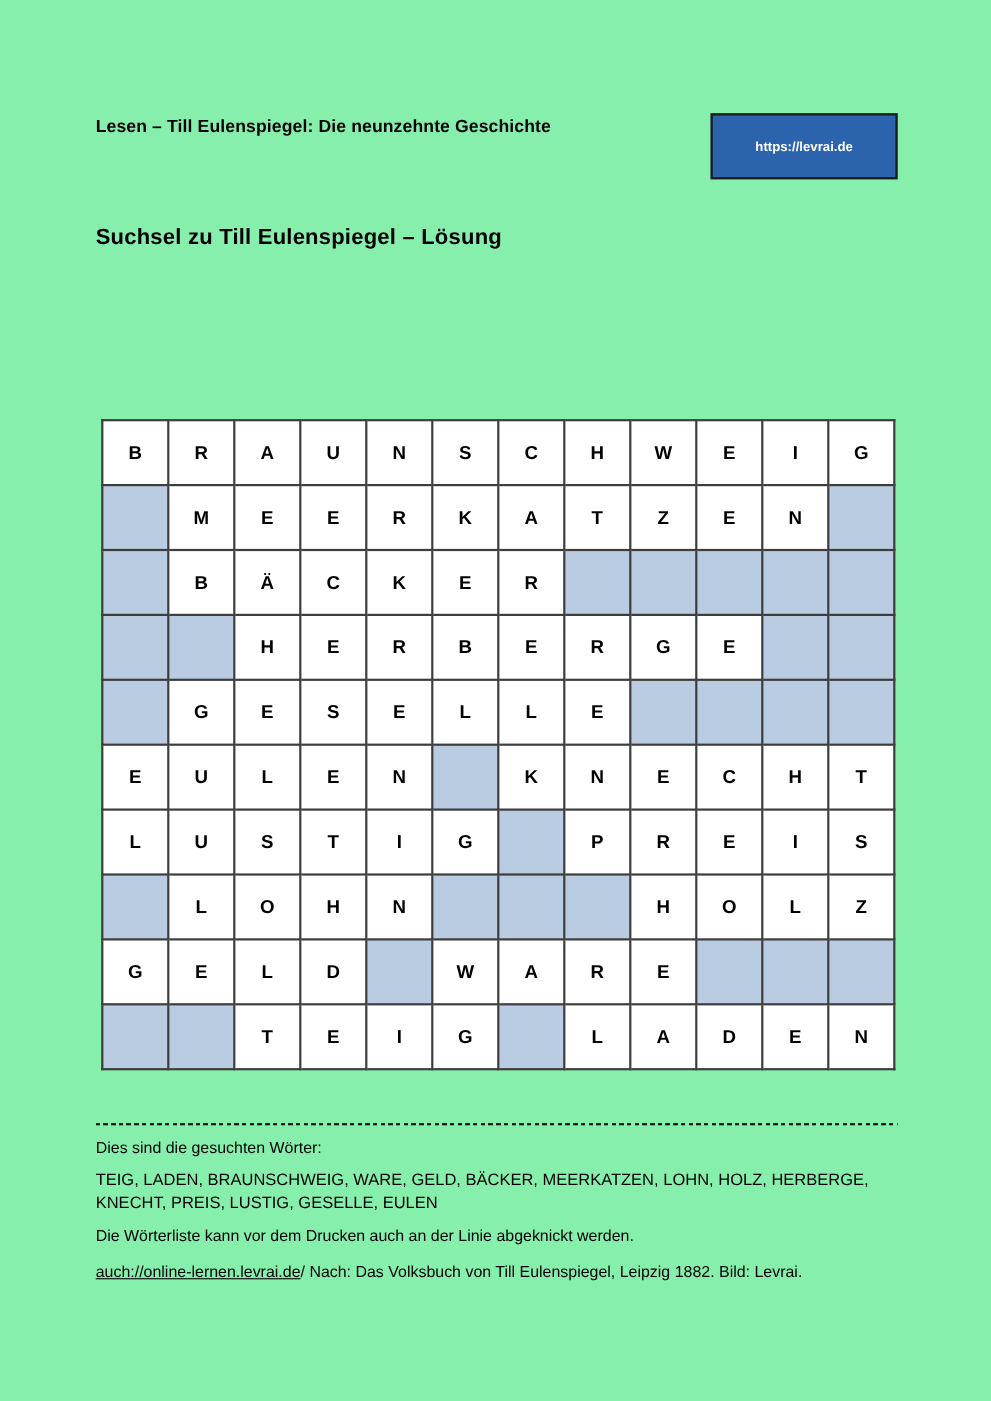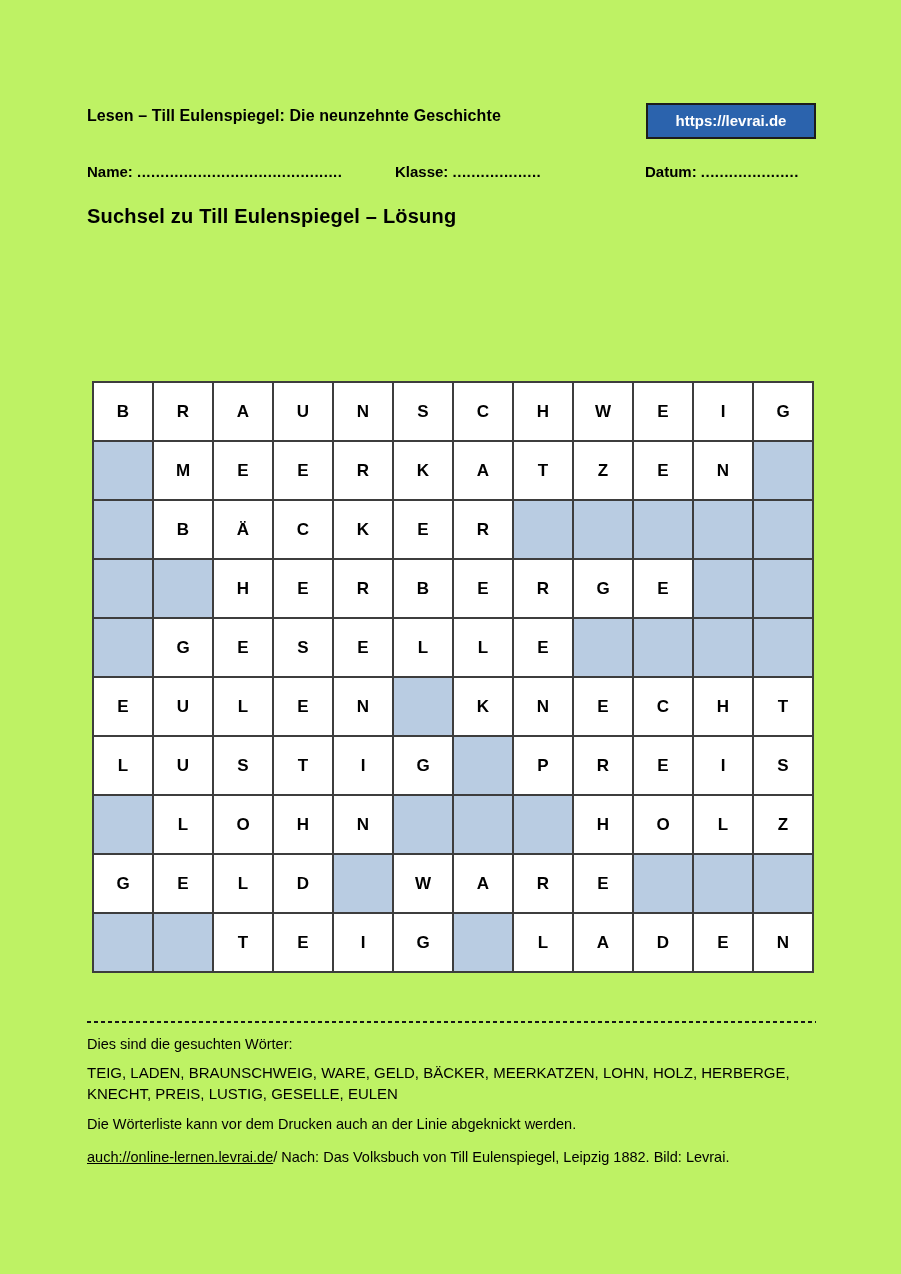--- a/index.html
+++ b/index.html
@@ -1,22 +1,22 @@
 <!DOCTYPE html>
 <html style="--accent: #2b63ad; --shade: #b9cce2;"><head>
 <meta charset="utf-8">
 <style>
   :root { --accent:#2b63ad; --shade:#b9cce2; }
   * { box-sizing:border-box; }
   body { margin:0; background:#ffffff; color:#000; font-family:"Liberation Sans", sans-serif; }
-  .sheet { position:relative; width:901px; height:1274px; background:#bef264; overflow:hidden; }
+  .sheet { position:relative; width:901px; height:1274px; background:#86efac; overflow:hidden; }
 
   .header-row { position:absolute; left:87px; top:103px; width:729px; display:flex; justify-content:space-between; align-items:flex-start; }
   .lesson-title { font-weight:bold; font-size:16px; padding-top:4px; letter-spacing:0.1px; }
-  .badge { display:block; background:var(--accent); color:#fff; font-weight:bold; font-size:15px; line-height:20px; text-align:center; padding:6px 0; border:2px solid #1c1c1c; text-decoration:none; width:170px; }
+  .badge { display:block; background:var(--accent); color:#fff; font-weight:bold; font-size:12px; line-height:20px; text-align:center; padding:18px 0; border:2px solid #1c1c1c; text-decoration:none; width:170px; }
 
   .meta-row { position:absolute; left:87px; top:163px; width:729px; display:flex; font-weight:bold; font-size:15px; white-space:nowrap; }
   .meta-field .dots { font-weight:bold; letter-spacing:0.5px; }
   .meta-name { width:308px; } .meta-klasse { width:250px; } .meta-datum { flex:1; }
 
   .page-title { position:absolute; left:87px; top:205px; margin:0; font-size:20px; font-weight:bold; letter-spacing:0.2px; }
 
   .instructions { position:absolute; left:87px; top:290px; width:736px; margin:0; font-size:15.5px; line-height:23px; }
   .instructions b { letter-spacing:0.5px; }
 
@@ -42,25 +42,20 @@
 </head>
 <body>
 
 <div class="sheet">
 
   <div class="header-row">
     <div class="lesson-title">Lesen – Till Eulenspiegel: Die neunzehnte Geschichte</div>
     <a class="badge" href="#">https://levrai.de</a>
   </div>
 
-  <div class="meta-row">
-    <div class="meta-field meta-name"><span>Name: </span><span class="dots">............................................</span></div>
-    <div class="meta-field meta-klasse"><span>Klasse: </span><span class="dots">...................</span></div>
-    <div class="meta-field meta-datum"><span>Datum: </span><span class="dots">.....................</span></div>
-  </div>
 
   <h1 class="page-title">Suchsel zu Till Eulenspiegel – Lösung</h1>
 
 
   <table class="puzzle">
     <tbody id="grid-body">
         <tr>
           <td>B</td>
           <td>R</td>
           <td>A</td>

